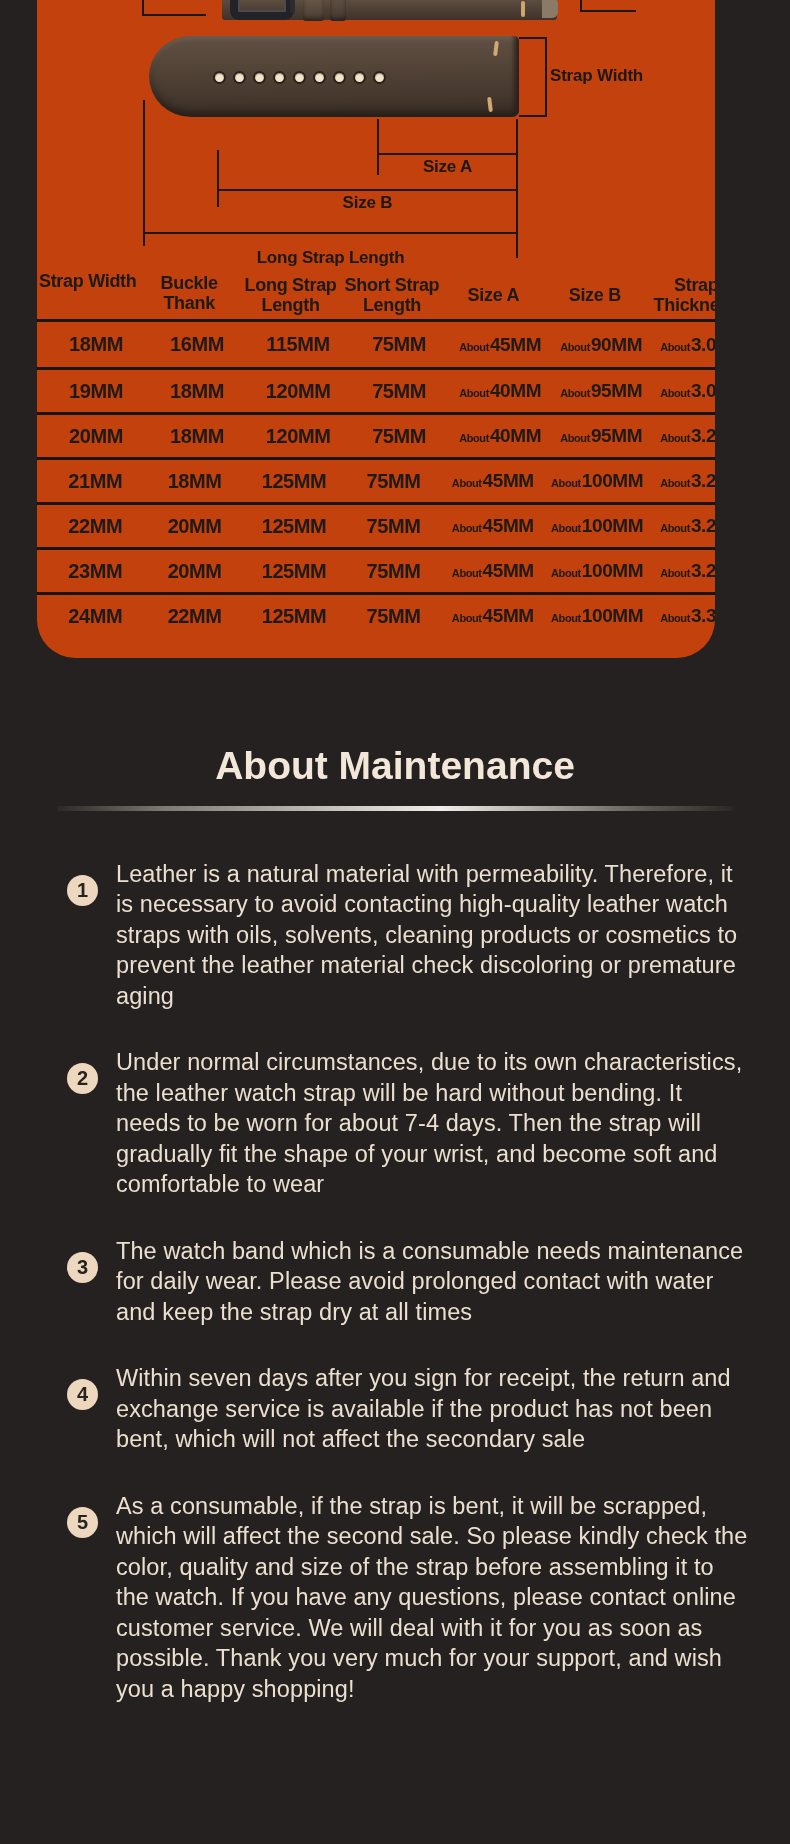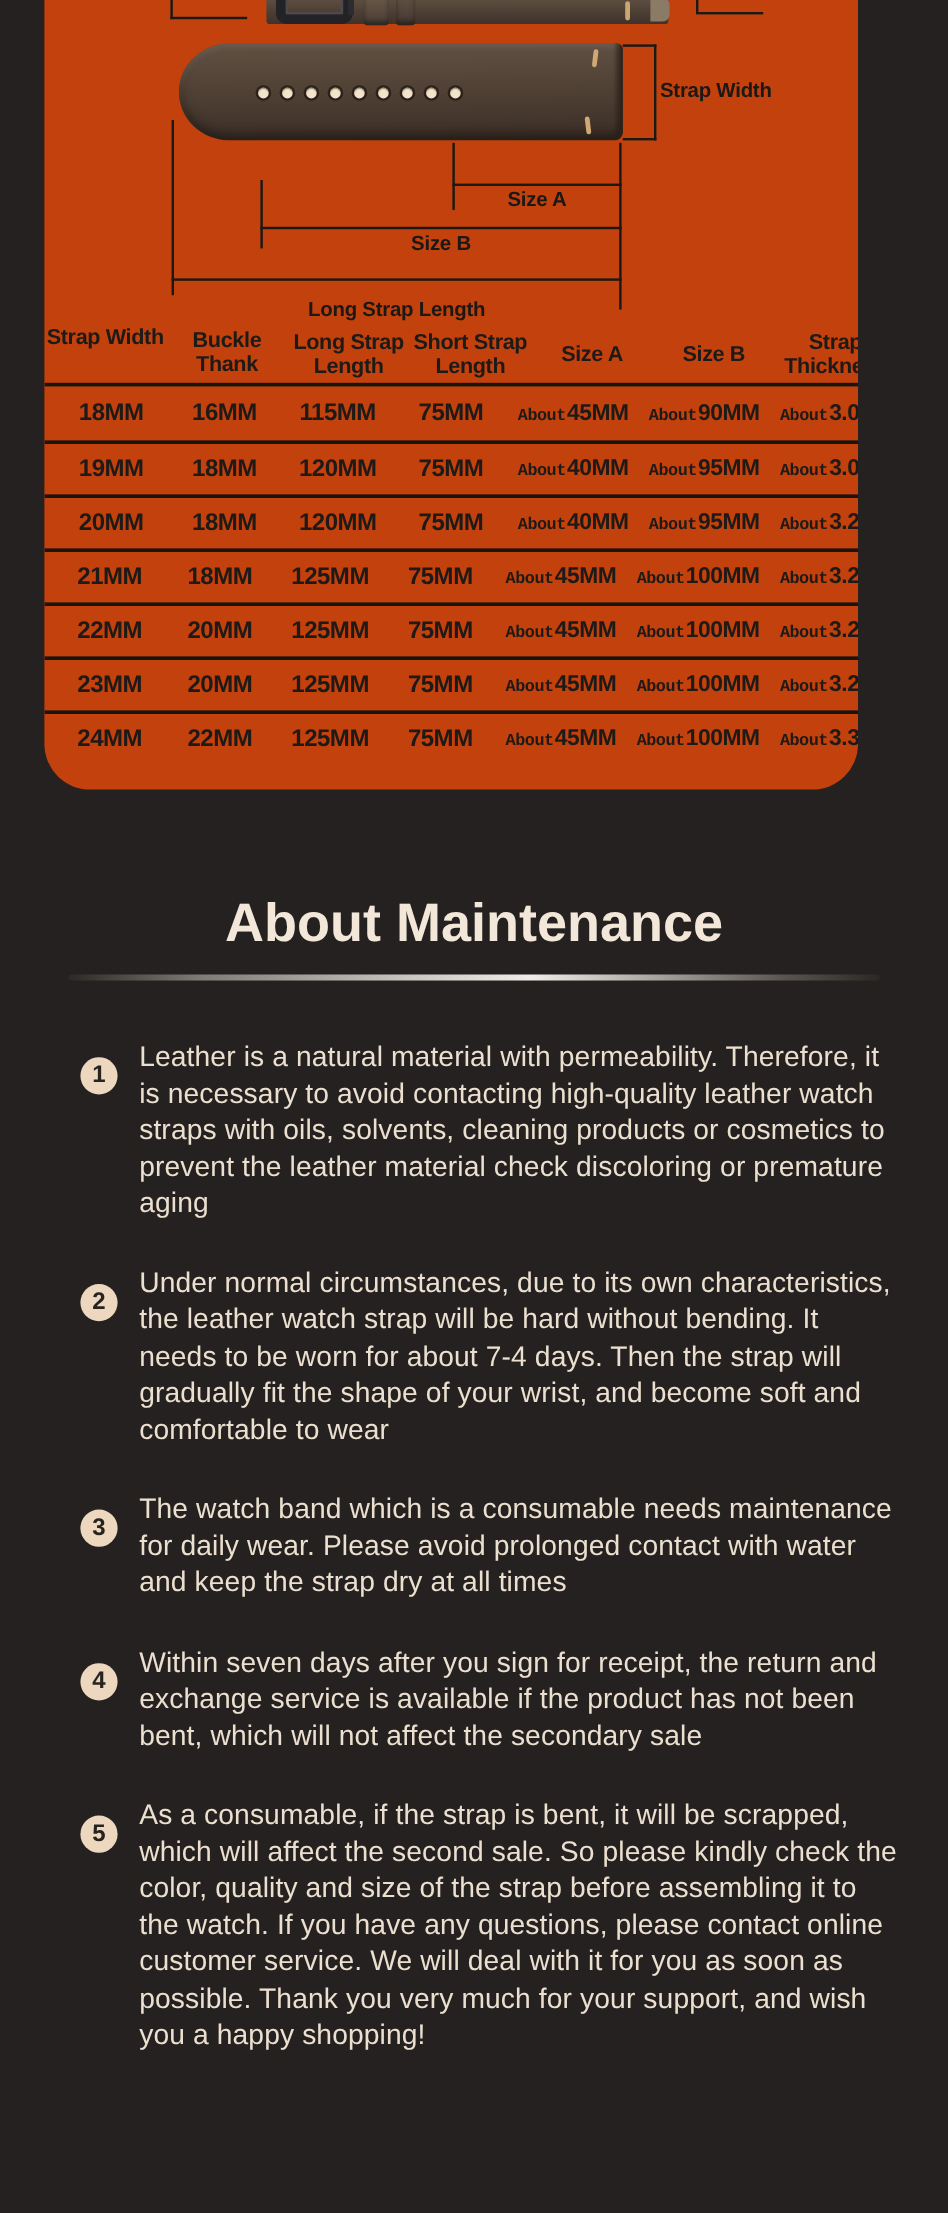--- a/index.html
+++ b/index.html
@@ -58,26 +58,26 @@
   .size-table { position:absolute; left:0; top:265px; width:710px; }
   .thead { display:flex; height:57px; padding-top:7px; border-bottom:3px solid #18140f; }
   .th { flex:1; text-align:center; font-size:18px; font-weight:700; line-height:1.1; letter-spacing:-0.3px; }
   .th.top { align-self:flex-start; }
   .th.bottom { align-self:flex-end; padding-bottom:5px; }
   .th.middle { align-self:center; }
   .trow { display:flex; align-items:center; height:45px; }
   .trow + .trow { border-top:3px solid #18140f; }
   .td { flex:1; text-align:center; font-size:20px; font-weight:700; letter-spacing:-0.4px;padding-left:17px; }
   .td-about { display:flex; justify-content:center; align-items:baseline; gap:1px; }
-  .td-about .about { font-size:14px; font-weight:700;font-family:Liberation Mono, monospace; }
+  .td-about .about { font-size:11px; font-weight:700; }
   .td-about .val { font-size:19px; font-weight:700; letter-spacing:-0.4px; }
   
   .care { position:absolute; left:0; top:658px; width:790px; }
   .care-title { margin-top:86px; text-align:center; color:#f2e7d8;
-    font-size:45px; line-height:1.12; font-weight:600; letter-spacing:0px; }
+    font-size:39px; line-height:1.12; font-weight:600; letter-spacing:0px; }
   .divider { width:676px; height:5px; margin:18px auto 0; border-radius:2px;
     background:linear-gradient(90deg,#2b2825 0%,#7d7a75 16%,#c9c6c1 42%,#efede9 57%,#b3afaa 70%,#5a5550 88%,#2b2825 100%); }
   .items { margin:48px auto 0; width:712px; padding-left:28px; }
   .item { display:flex; margin-bottom:36px; }
   .badge { flex:0 0 31px; width:31px; height:31px; margin-top:16px; margin-right:18px;
     border-radius:50%; background:#edd8bf; color:#27231f; font-size:20px; font-weight:700;
     display:flex; align-items:center; justify-content:center; }
   .itext { font-size:23.5px; line-height:30.5px; color:#ebdfcf; max-width:632px; letter-spacing:0.1px; }
 </style>
 </head>

